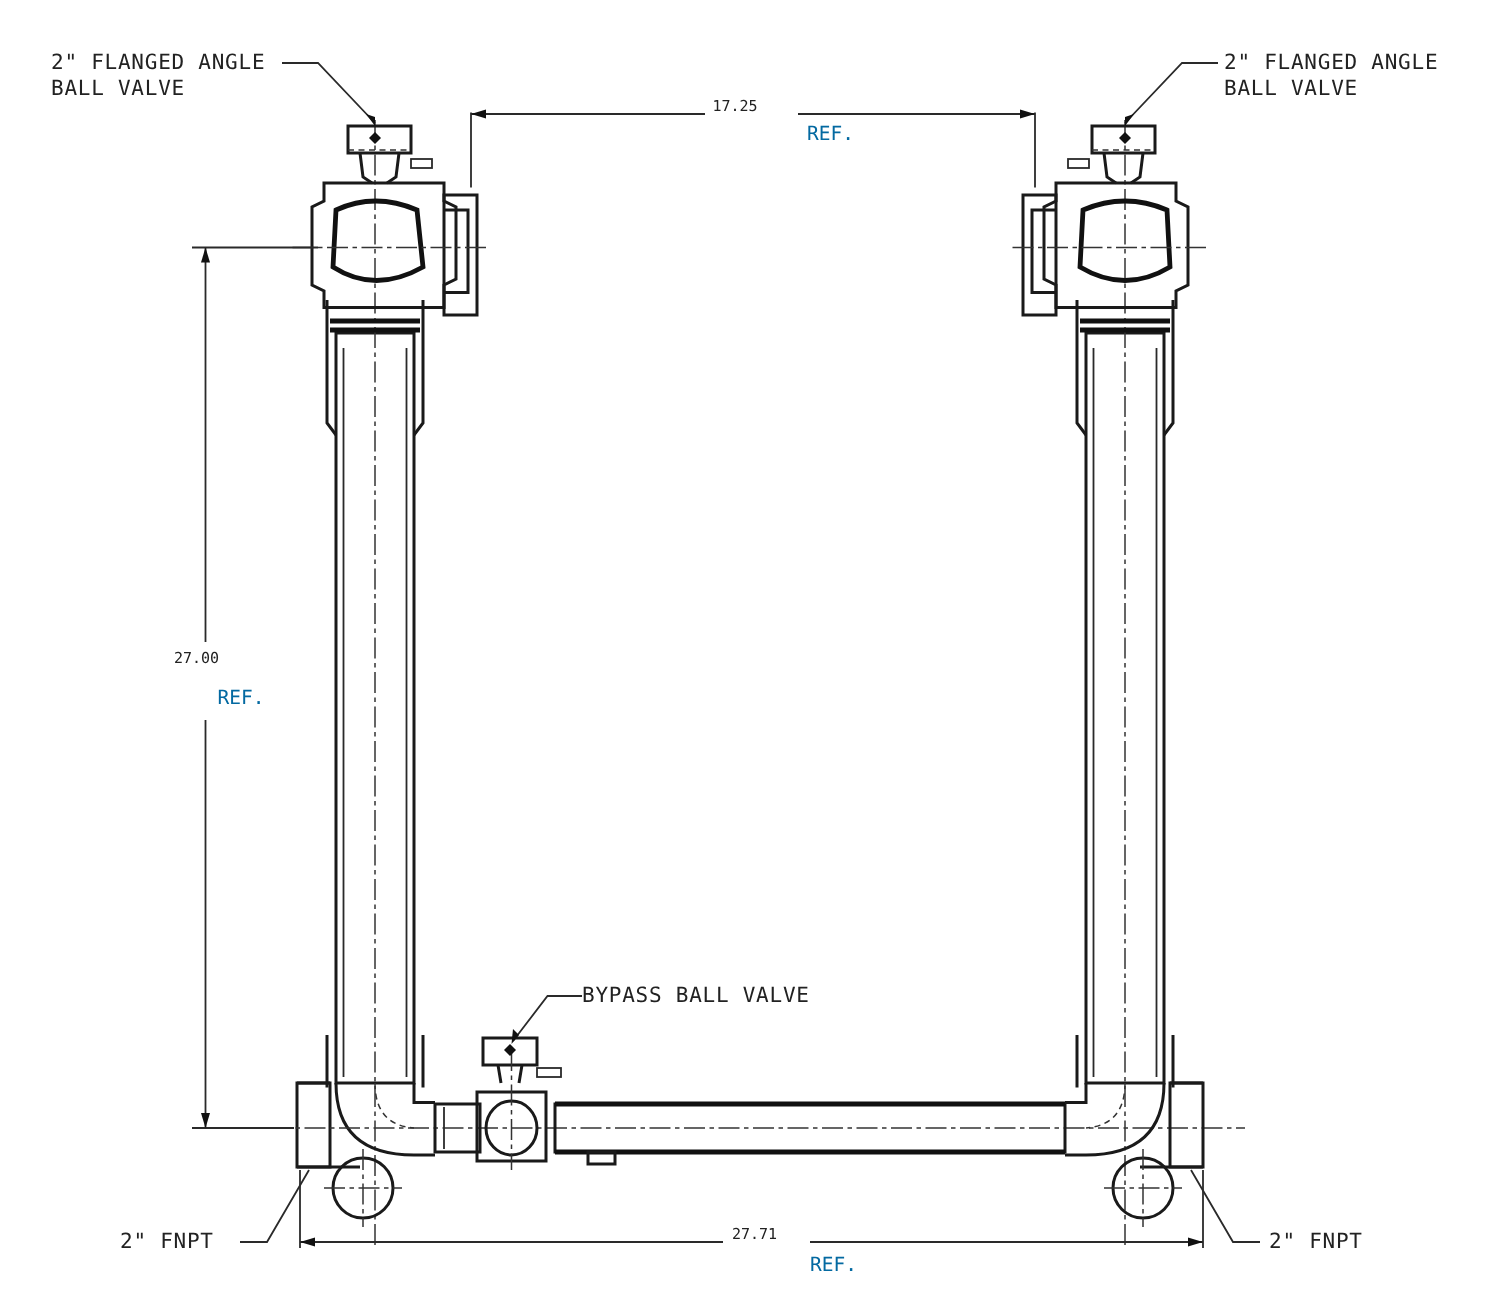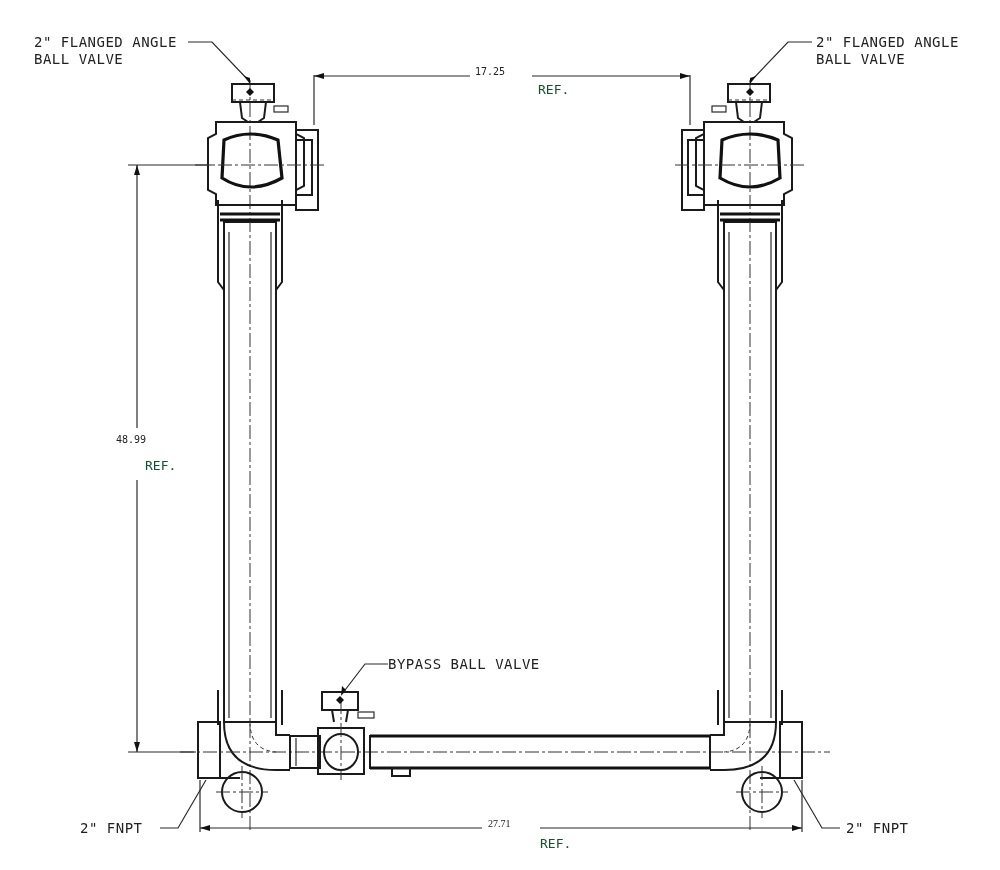--- a/index.html
+++ b/index.html
@@ -5,21 +5,21 @@
   html, body { margin: 0; padding: 0; background: #ffffff; }
   body { width: 1000px; height: 870px; position: relative; overflow: hidden; font-family: "DejaVu Sans Mono", monospace; }
   #drawing { position: absolute; left: 0; top: 0; width: 1000px; height: 870px; }
   .ln { stroke: #1a1a1a; fill: none; stroke-width: 2; }
   .thin { stroke: #2a2a2a; fill: none; stroke-width: 1.2; }
   .center { stroke: #333; fill: none; stroke-width: 1; stroke-dasharray: 14 3 3 3; }
   .hid { stroke: #333; fill: none; stroke-width: 1; stroke-dasharray: 4 3; }
   .thick { stroke: #111; fill: none; stroke-width: 3.2; }
   .lbl { position: absolute; font-size: 14px; letter-spacing: 0.5px; color: #222; line-height: 17px; white-space: nowrap; font-family: "DejaVu Sans Mono", monospace; }
   .dim { position: absolute; font-size: 10px; color: #222; white-space: nowrap; font-family: "DejaVu Sans Mono", monospace; background: #fff; padding: 0 2px; }
-  .ref { position: absolute; font-size: 13px; color: #14532d; white-space: nowrap; font-family: "DejaVu Sans Mono", monospace; text-align: right; }
+  .ref { position: absolute; font-size: 13px; color: #0369a1; white-space: nowrap; font-family: "DejaVu Sans Mono", monospace; text-align: right; }
 </style>
 </head>
 <body>
 
 <svg id="drawing" viewBox="0 0 1000 870" xmlns="http://www.w3.org/2000/svg">
 
   <g>
     <rect class="ln" x="224" y="222" width="52" height="500"></rect>
     <line class="thin" x1="229" y1="232" x2="229" y2="718"></line>
     <line class="thin" x1="271" y1="232" x2="271" y2="718"></line>
@@ -161,17 +161,17 @@
 </div>
 
 <div class="lbl" style="left:388px; top:656px;">BYPASS BALL VALVE</div>
 
 <div class="lbl" style="left:80px; top:820px;">2" FNPT</div>
 <div class="lbl" style="left:846px; top:820px;">2" FNPT</div>
 
 <div class="dim" style="left:473px; top:66px;">17.25</div>
 <div class="ref" style="left:538px; top:82px;">REF.</div>
 
-<div class="dim" style="left:114px; top:434px;">48.99</div>
+<div class="dim" style="left:114px; top:434px;">27.00</div>
 <div class="ref" style="left:145px; top:458px;">REF.</div>
 
-<div class="dim" style="left:486px; top:818px;font-family:Liberation Serif, serif;">27.71</div>
+<div class="dim" style="left:486px; top:818px;">27.71</div>
 <div class="ref" style="left:540px; top:836px;">REF.</div>
 
 </body></html>

